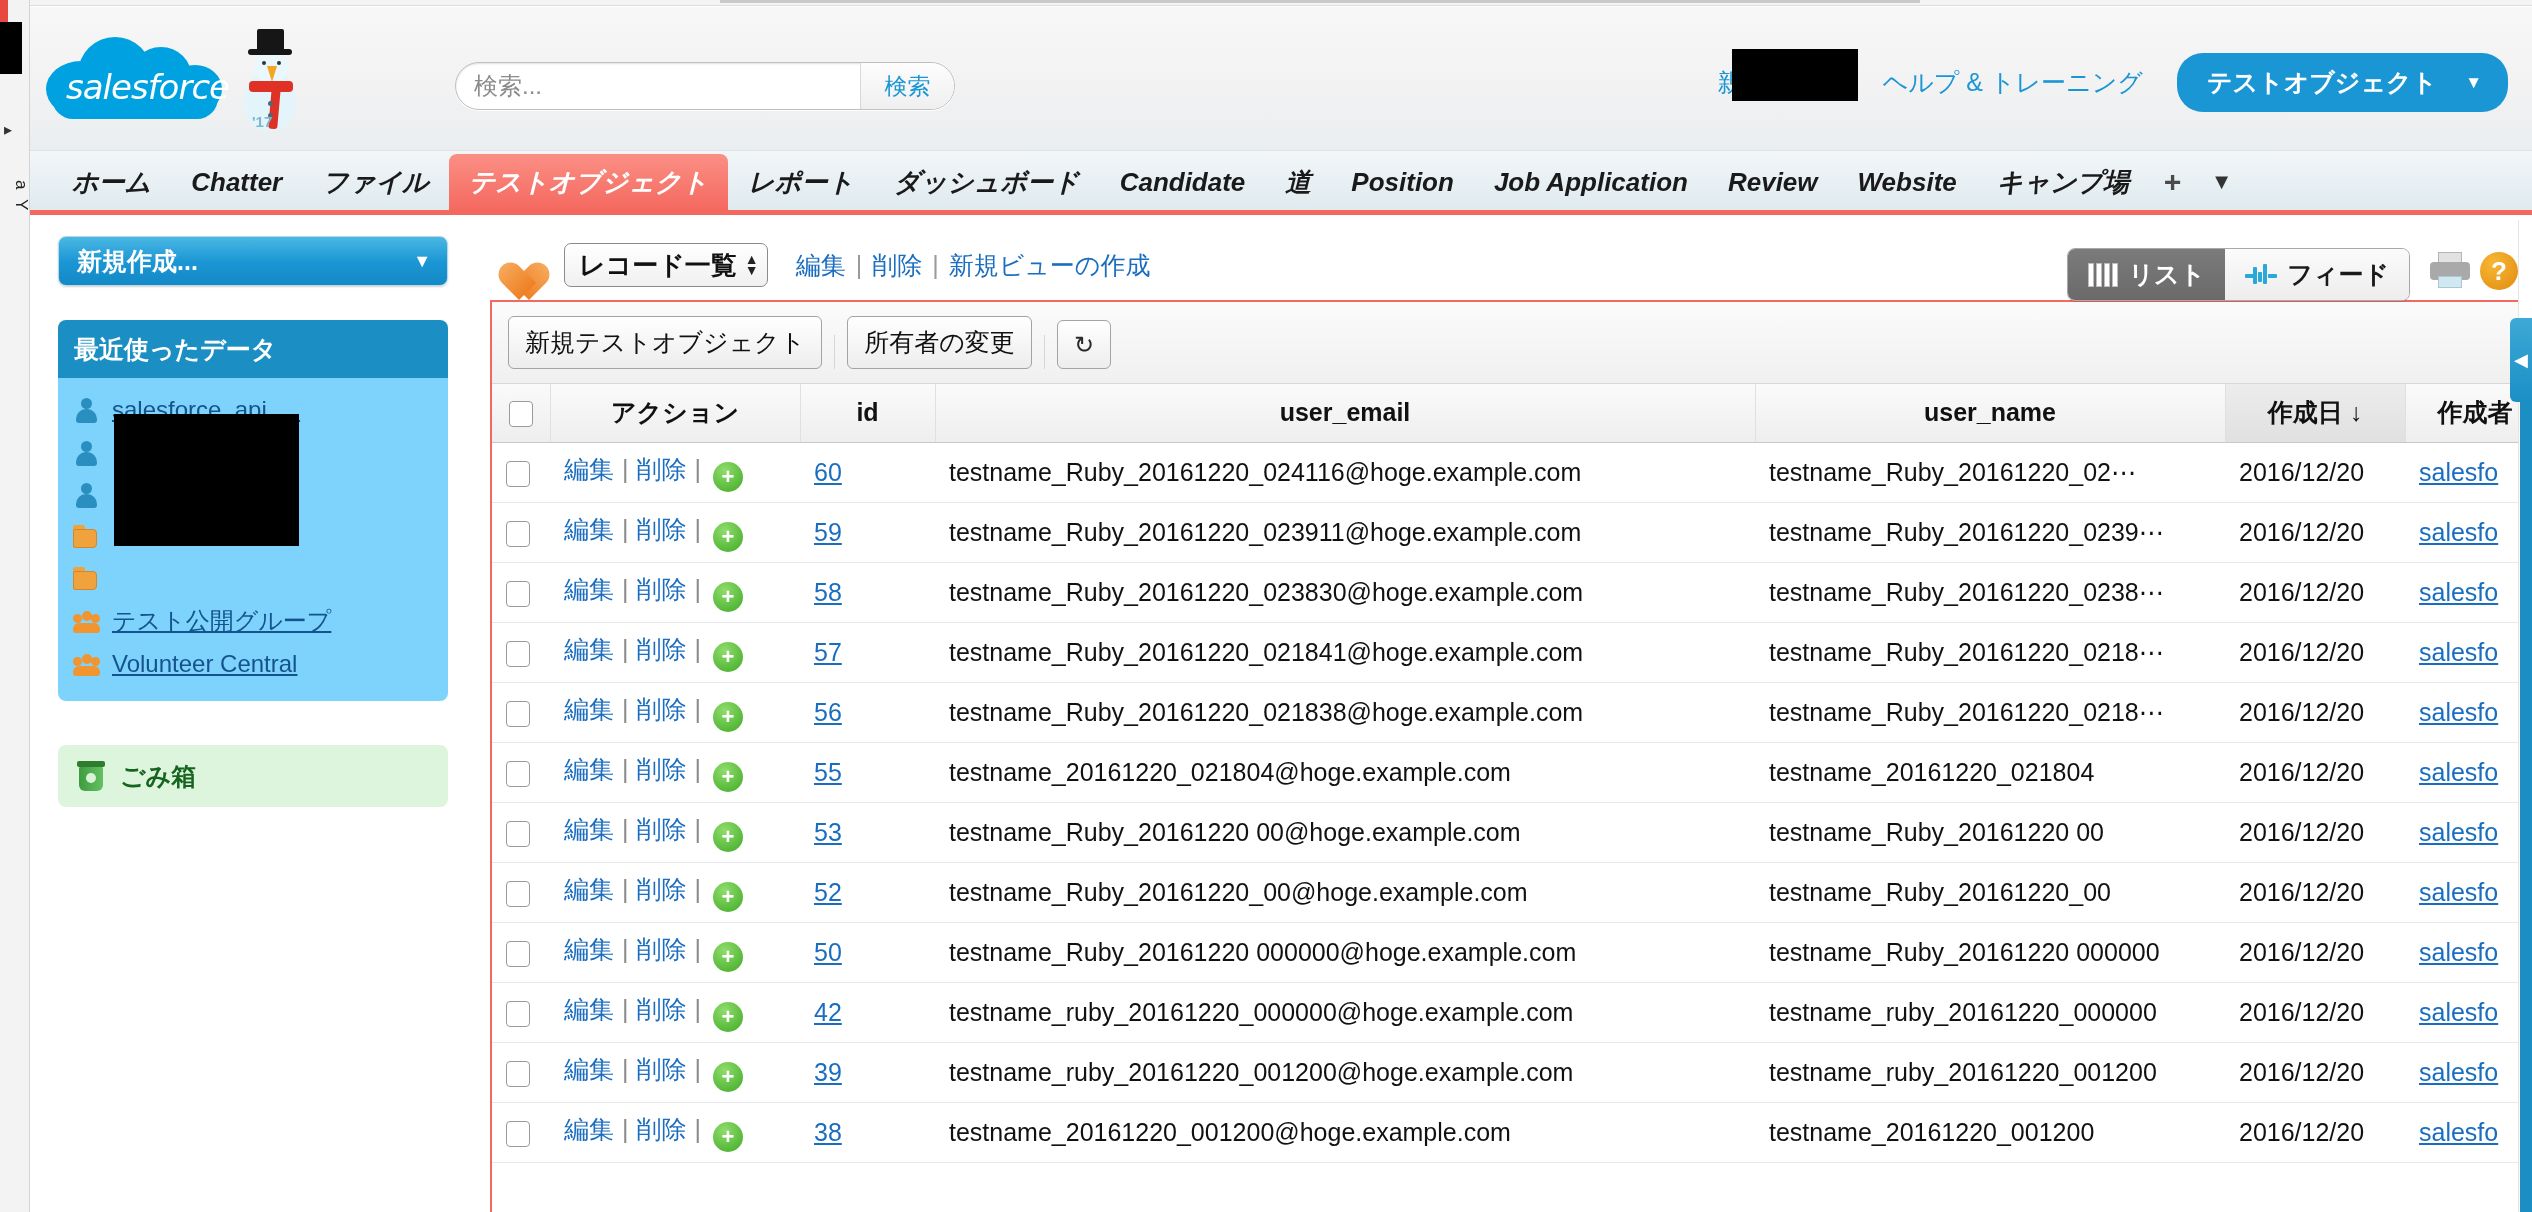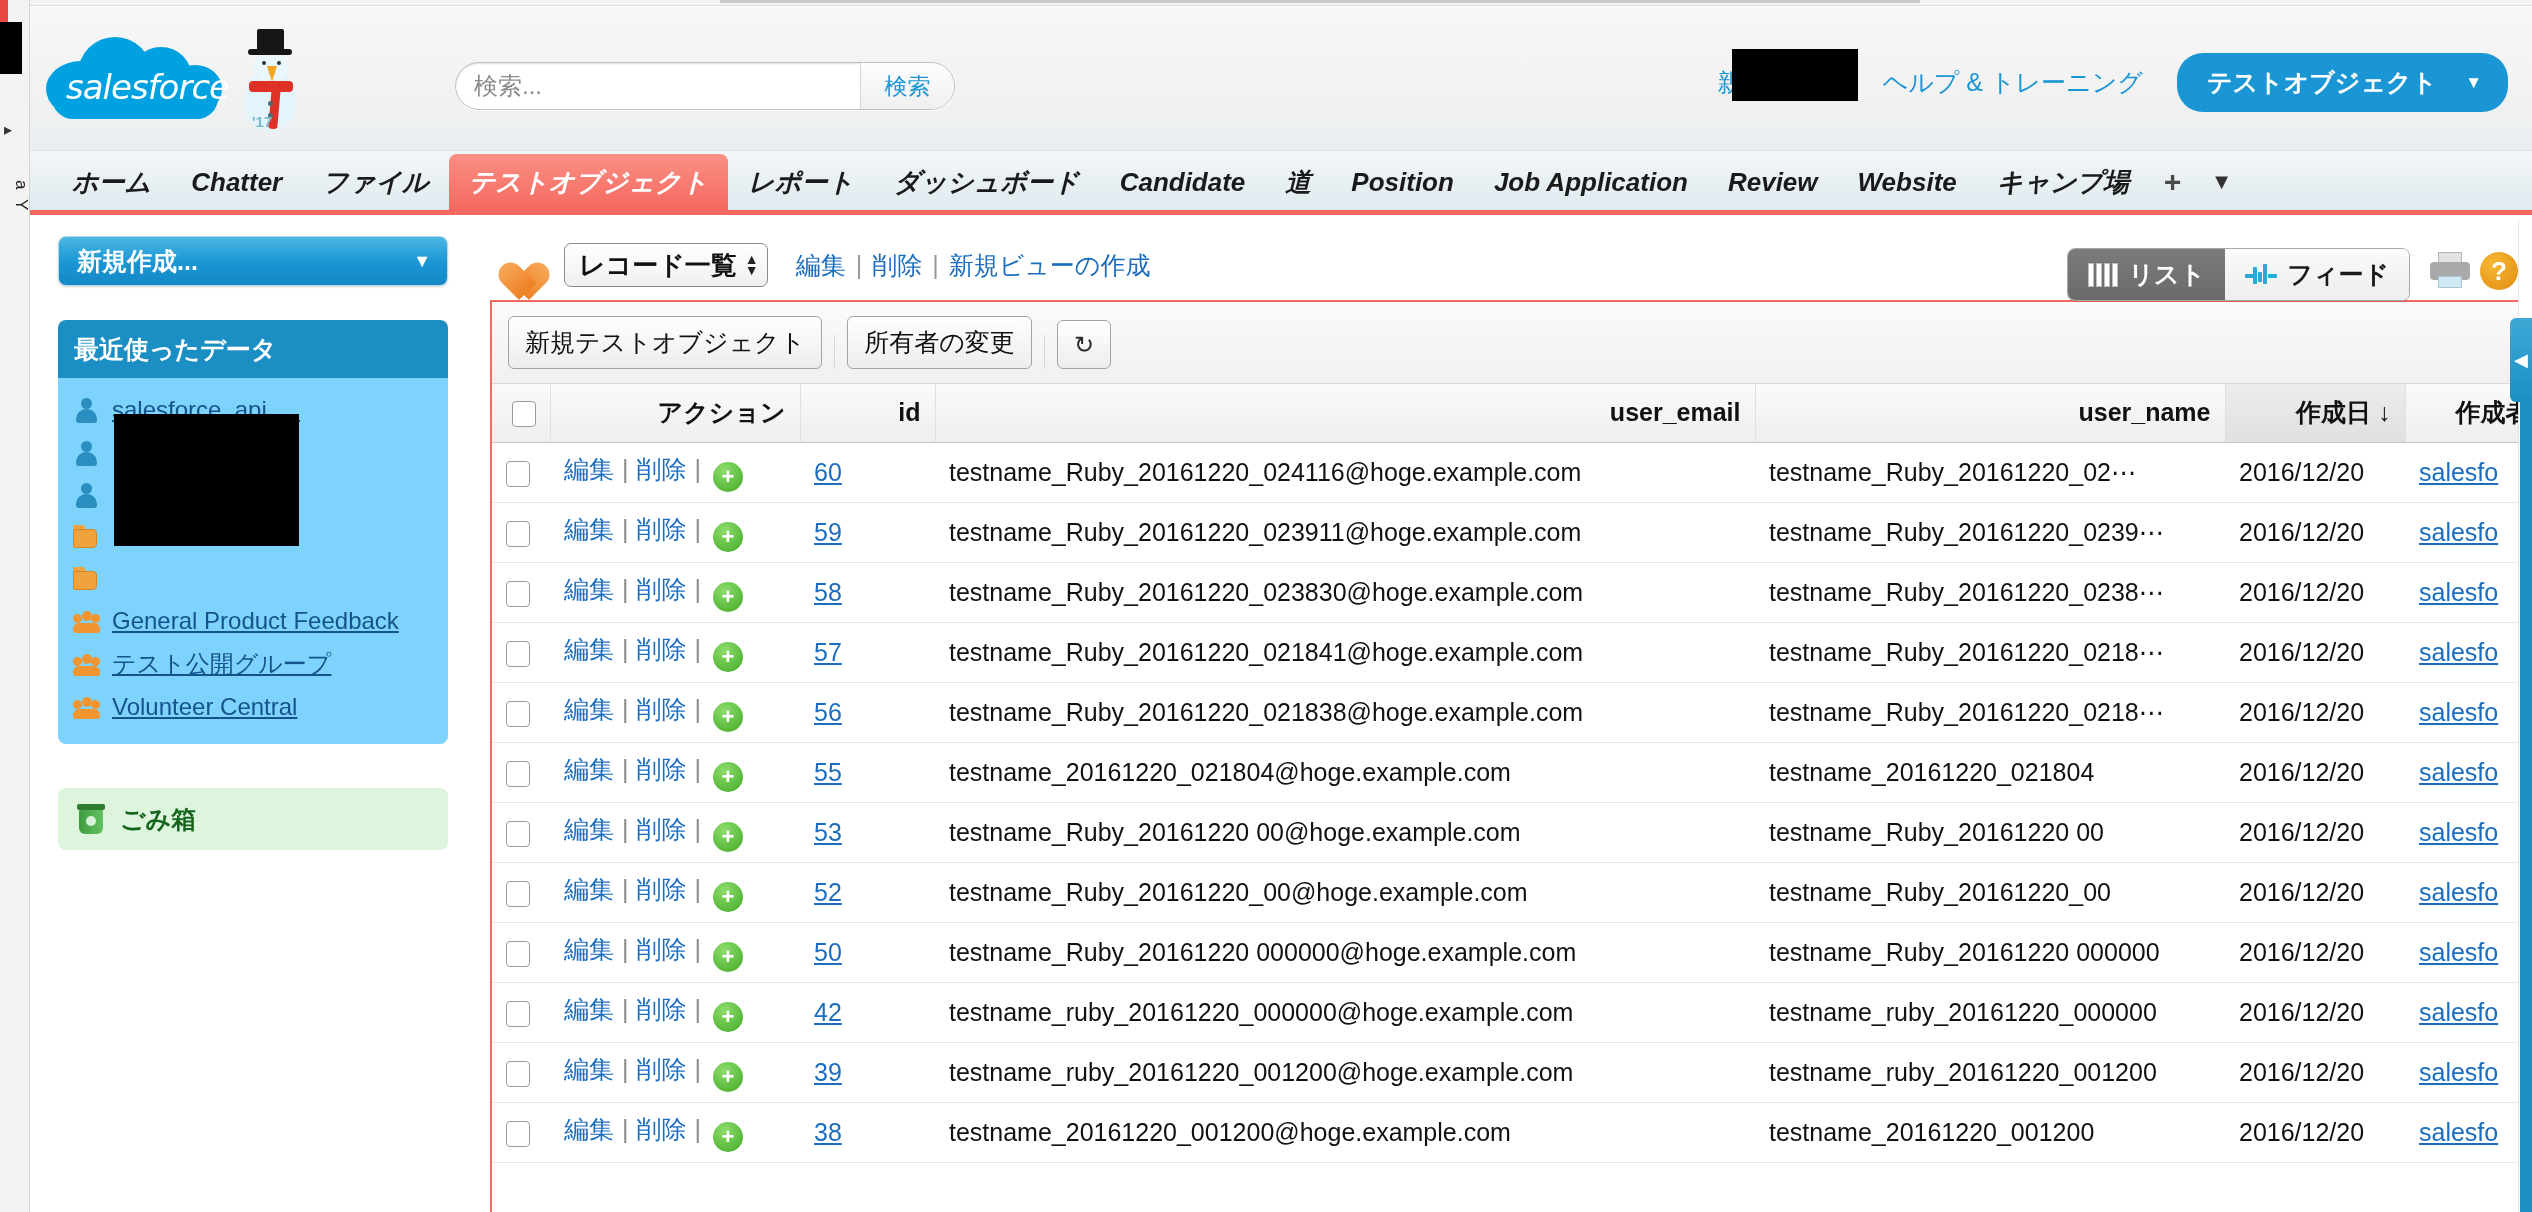--- a/index.html
+++ b/index.html
@@ -412,21 +412,21 @@
     width: 1px; height: 34px; background: #d6d6d6; margin: 0 12px;
   }
   .refresh-ico { font-size: 24px; color: #2a2a2a; display: inline-block; }
 
   
   table.grid { width: 100%; border-collapse: collapse; table-layout: fixed; }
   table.grid th {
     background: linear-gradient(to bottom, #fafafa, #eeeeee);
     border-bottom: 1px solid #c8c8c8;
     border-right: 1px solid #e0e0e0;
-    text-align: right; font-size: 25px; font-weight: bold; color: #111;
+    text-align: center; font-size: 25px; font-weight: bold; color: #111;
     padding: 12px 14px; height: 58px;
     white-space: nowrap; overflow: hidden;
   }
   table.grid th.sorted { background: linear-gradient(to bottom, #ececec, #e0e0e0); }
   table.grid td {
     border-bottom: 1px solid #e8e8e8;
     font-size: 25px; color: #111;
     padding: 10px 14px; height: 59px;
     white-space: nowrap; overflow: hidden; text-overflow: ellipsis;
   }
@@ -592,29 +592,20 @@
             </span>
             <a></a>
           </div>
           <div class="sb-item">
             <span class="ico ico-group">
               <span class="g g1"></span>
               <span class="g g2"></span>
               <span class="g g3"></span>
               <span class="bar"></span>
             </span>
-            <a>General Product Feedback</a>
-          </div>
-          <div class="sb-item">
-            <span class="ico ico-group">
-              <span class="g g1"></span>
-              <span class="g g2"></span>
-              <span class="g g3"></span>
-              <span class="bar"></span>
-            </span>
             <a>テスト公開グループ</a>
           </div>
           <div class="sb-item">
             <span class="ico ico-group">
               <span class="g g1"></span>
               <span class="g g2"></span>
               <span class="g g3"></span>
               <span class="bar"></span>
             </span>
             <a>Volunteer Central</a>

